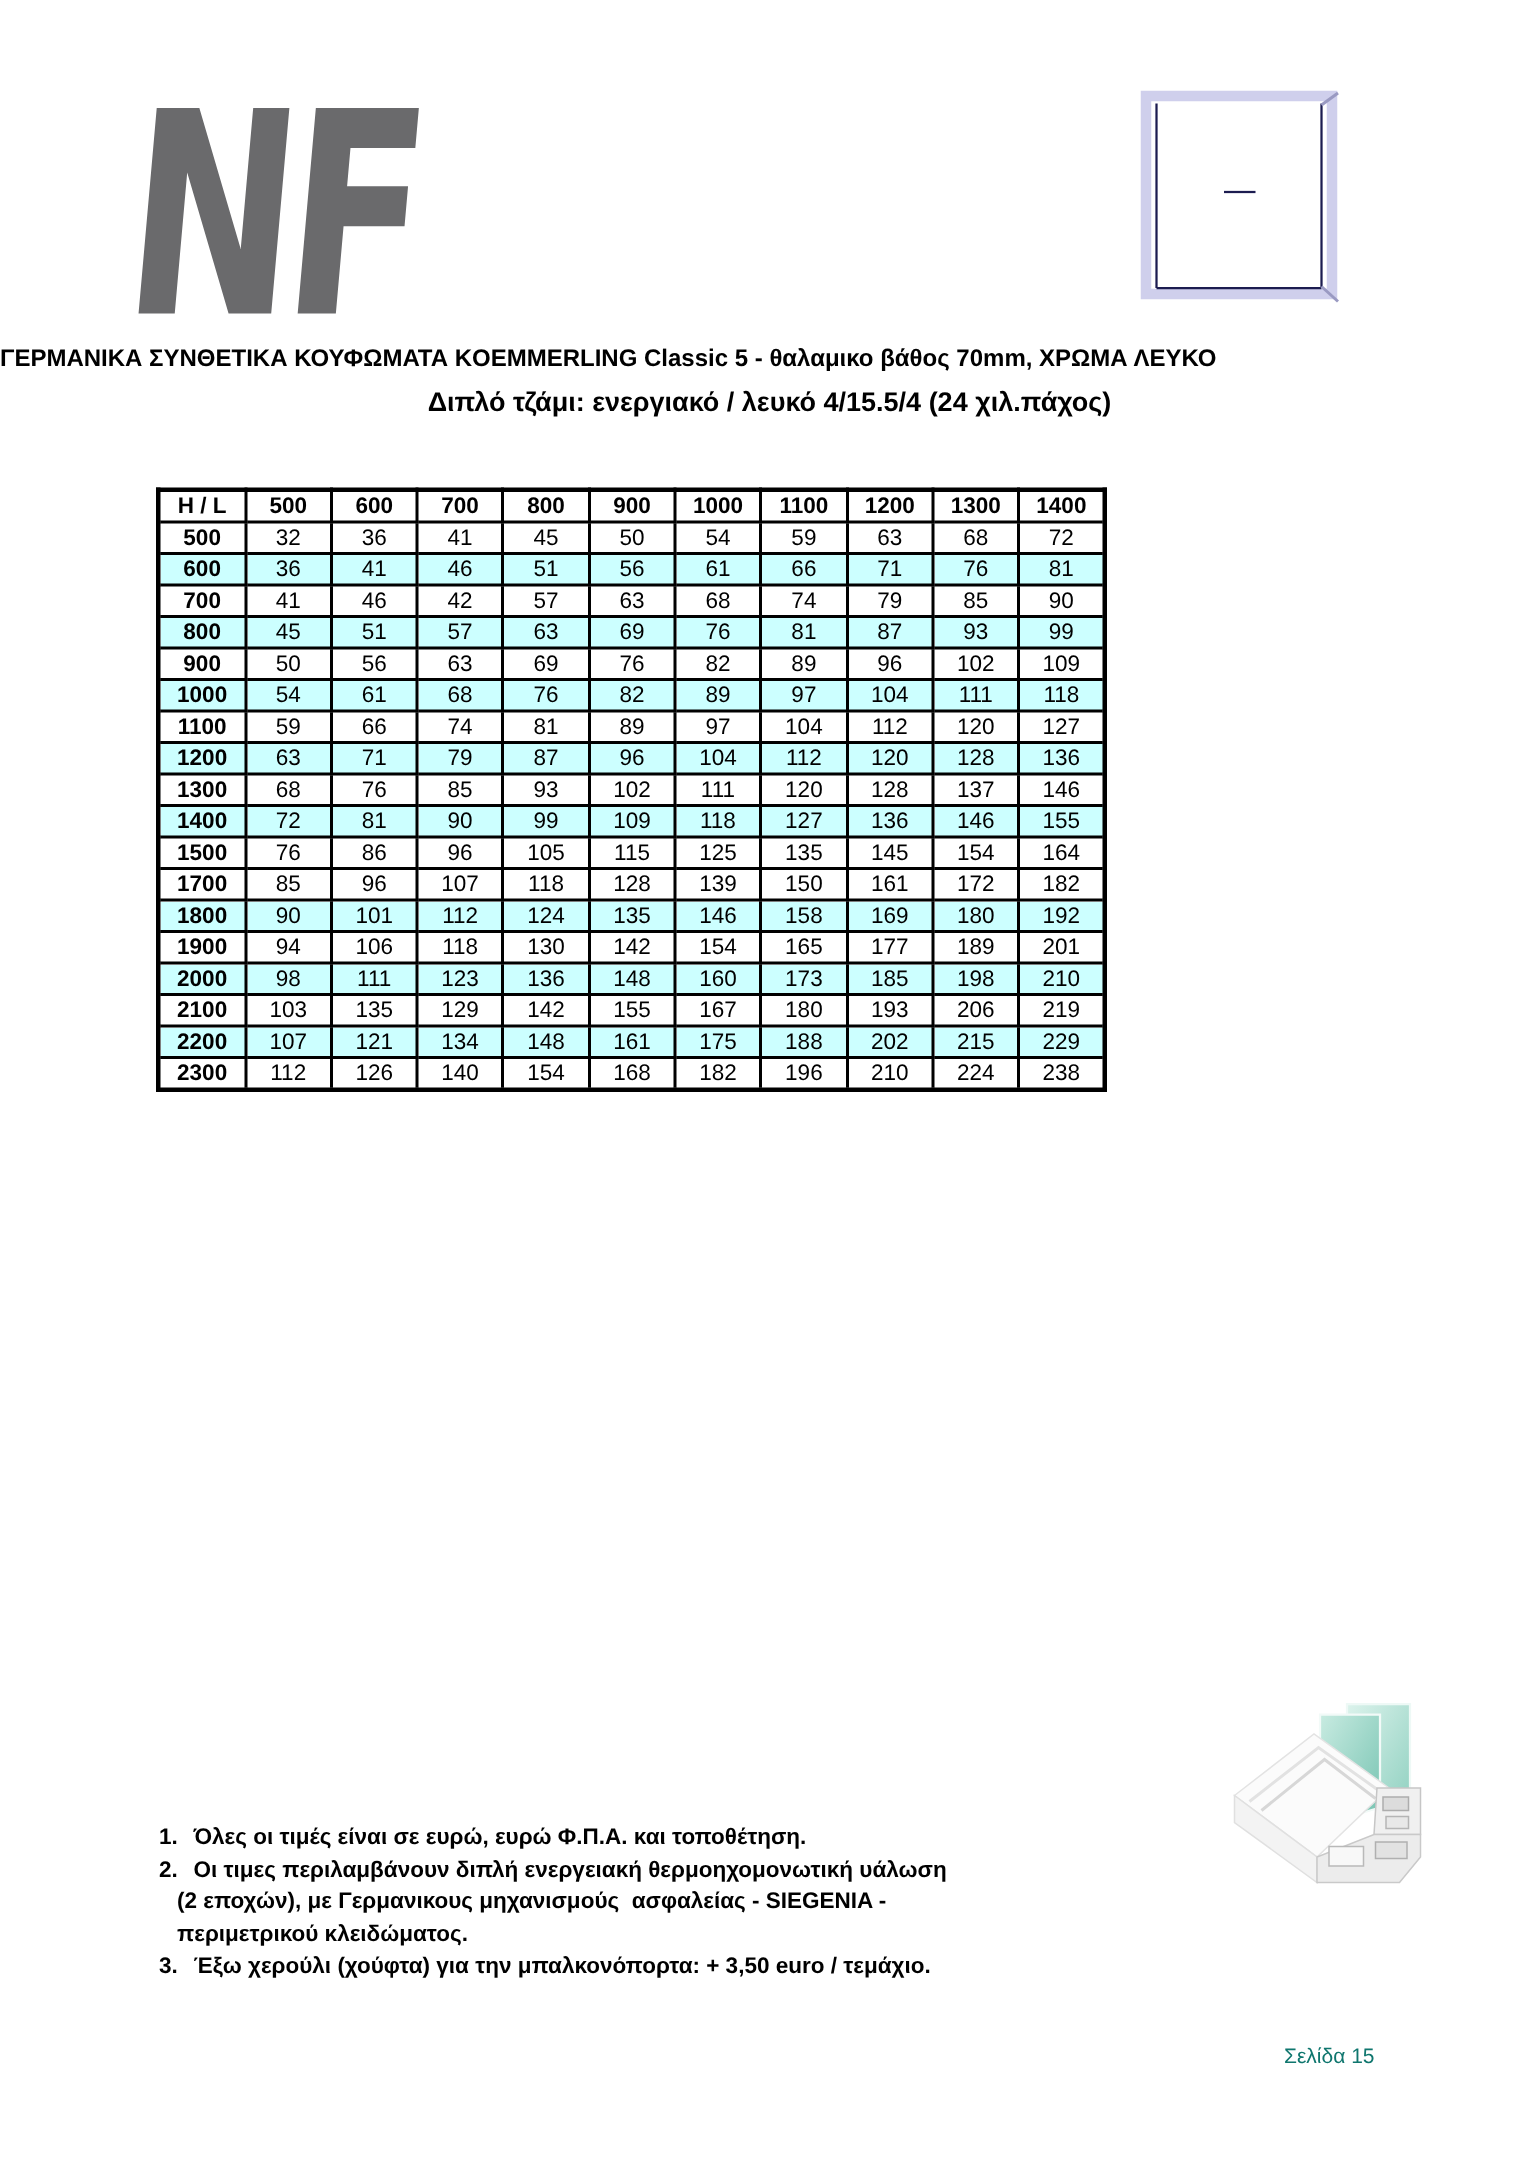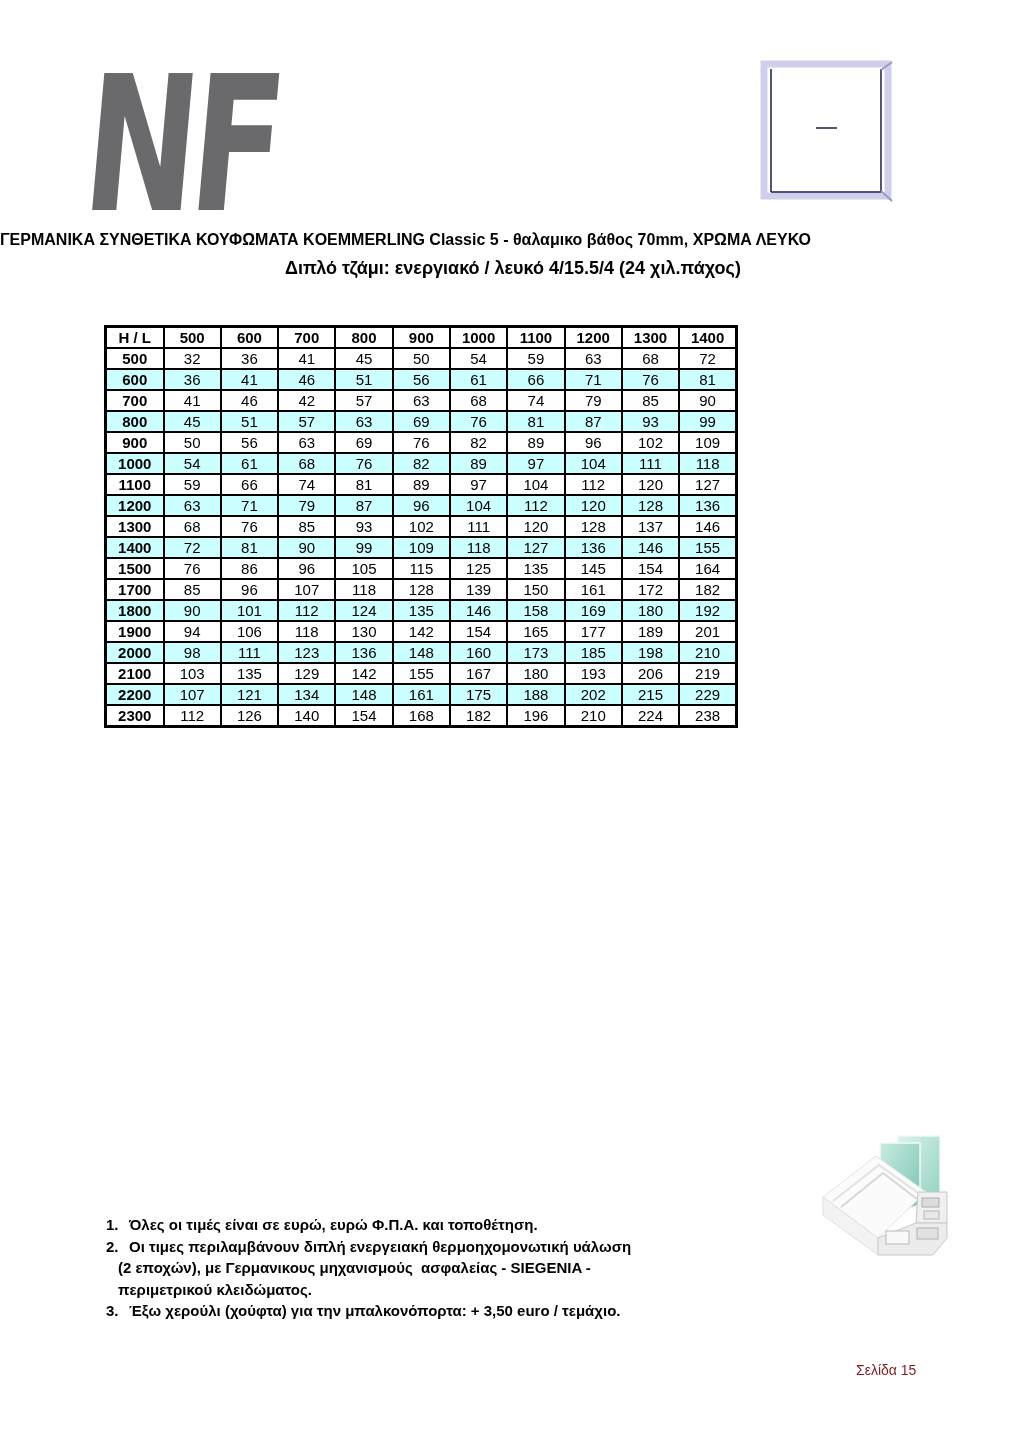--- a/index.html
+++ b/index.html
@@ -41,21 +41,21 @@
   .notes{
     position:absolute;left:106px;top:1214px;width:660px;
     font-size:15px;font-weight:700;line-height:21.5px;
   }
   .note-line{display:flex;white-space:pre-wrap;}
   .note-num{flex:0 0 23px;width:23px;}
   .note-line.cont{padding-left:12px;}
   .profile-photo{position:absolute;left:820px;top:1134px;}
   .page-number{
     position:absolute;left:856px;top:1362px;
-    font-size:14px;font-weight:400;color:#7f1d1d;
+    font-size:14px;font-weight:400;color:#0f766e;
   }
 </style>
 </head>
 <body>
 
 <div class="page">
 
   <div class="logo">NF</div>
 
   <div class="window-icon">

